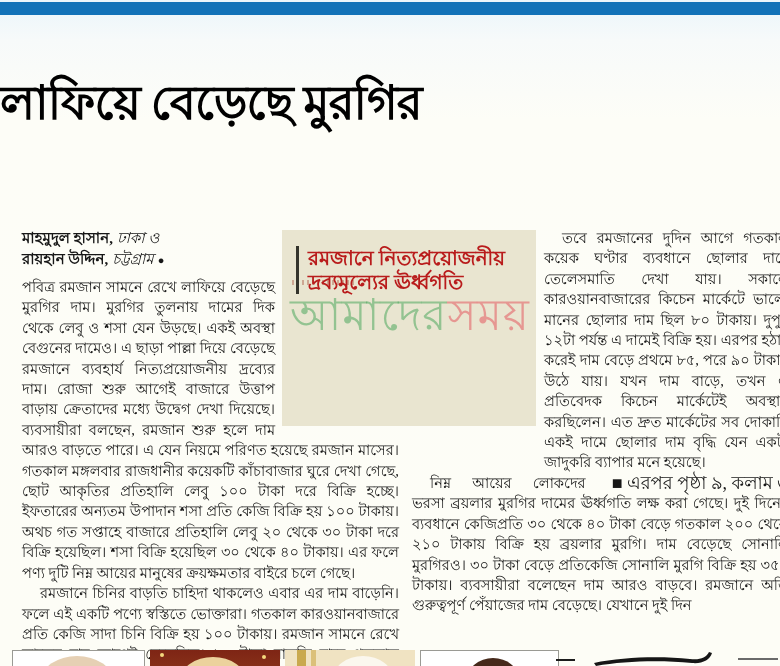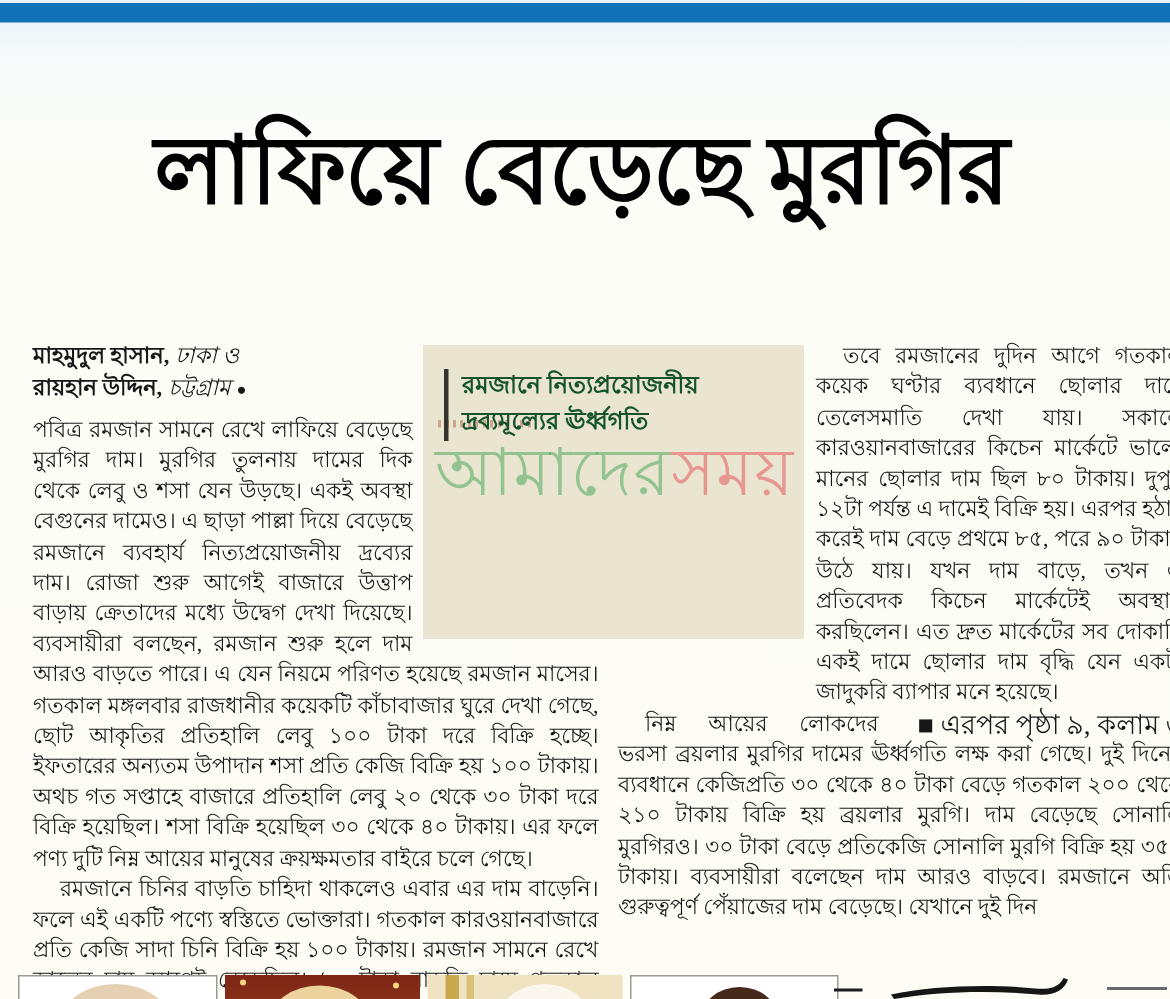--- a/index.html
+++ b/index.html
@@ -4,22 +4,22 @@
 <style>
   html,body{margin:0;padding:0;}
   body{
     width:780px;height:666px;overflow:hidden;position:relative;
     background:linear-gradient(180deg,#eaf5fb 0%, #f7fafa 6%, #fdfdf7 18%, #fdfdf6 100%);
     font-family:"Liberation Serif","DejaVu Serif",serif;
     color:#151515;
   }
   .topbar{position:absolute;left:0;top:2px;width:780px;height:13px;background:#1272b8;}
   .headline{
-    position:absolute;left:0;top:34px;width:672px;text-align:right;
-    font-weight:bold;color:#000;font-size:63px;line-height:77px;letter-spacing:-1px;
+    position:absolute;left:0;top:34px;width:672px;text-align:left;
+    font-weight:bold;color:#000;font-size:47px;line-height:77px;letter-spacing:-1px;
   }
   .article{
     position:absolute;left:22px;top:228px;width:768px;height:438px;
     display:flex;gap:13px;
   }
   .col{flex:0 0 377px;width:377px;font-size:14.6px;line-height:20.4px;text-align:justify;color:#171717;}
   .byline{font-size:15px;line-height:21px;margin-bottom:6px;text-align:left;}
   .byline .nm{font-weight:bold;}
   .byline .plc{font-style:italic;margin-left:4px;}
   .byline .dot{font-size:11px;margin-left:4px;}
@@ -28,21 +28,21 @@
   .col p{margin:0;}
   .col p.ind{text-indent:18px;}
   .jump{float:right;font-weight:normal;font-size:18px;padding-left:8px;}
   
   .hbox{
     position:absolute;left:260px;top:2px;width:228px;height:168px;
     background:#e9e5d0;padding:16px 12px 12px 14px;z-index:2;
   }
   .hitem{
     border-left:3px solid #34342c;padding-left:9px;margin-bottom:14px;
-    font-weight:bold;font-size:16px;line-height:24px;color:#14532d;position:relative;z-index:2;
+    font-weight:bold;font-size:20px;line-height:24px;color:#b91c1c;position:relative;z-index:2;
   }
   .hitem:last-child{margin-bottom:0;}
   .watermark{
     position:absolute;left:8px;top:64px;z-index:1;white-space:nowrap;
     font-weight:normal;font-size:44px;line-height:44px;letter-spacing:1px;
     color:rgba(62,161,82,0.5);
   }
   .watermark .wm-red{color:rgba(227,88,94,0.55);}
   .wm-tiny{
     position:absolute;left:10px;top:50px;width:64px;height:5px;z-index:1;

